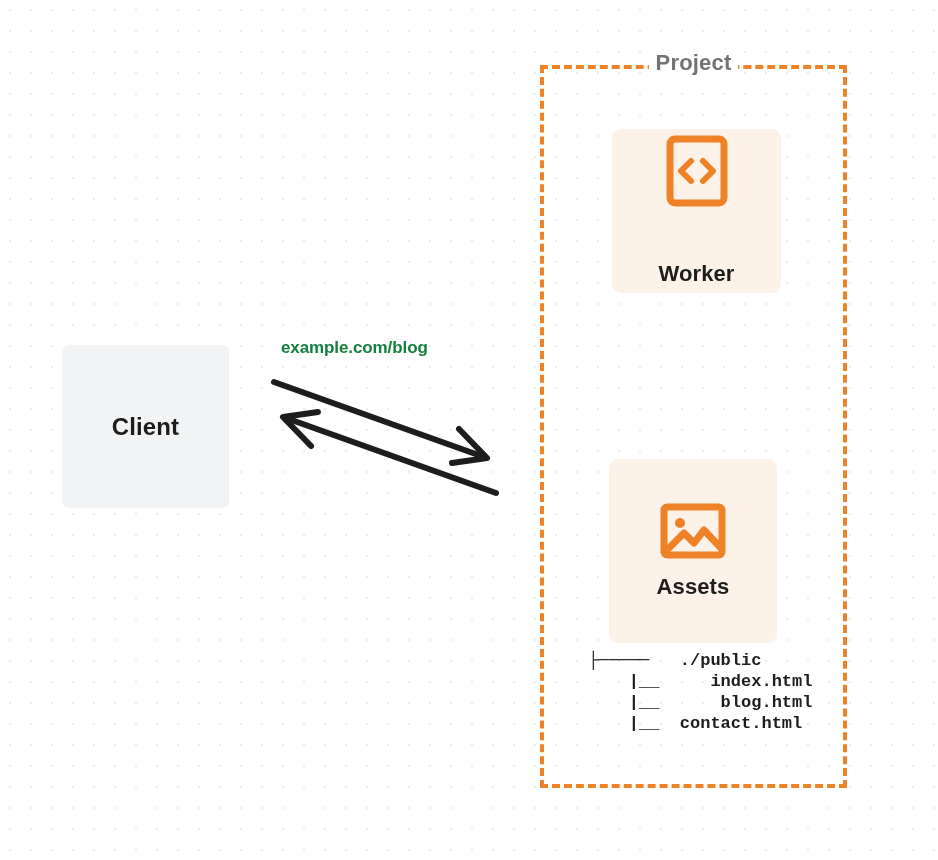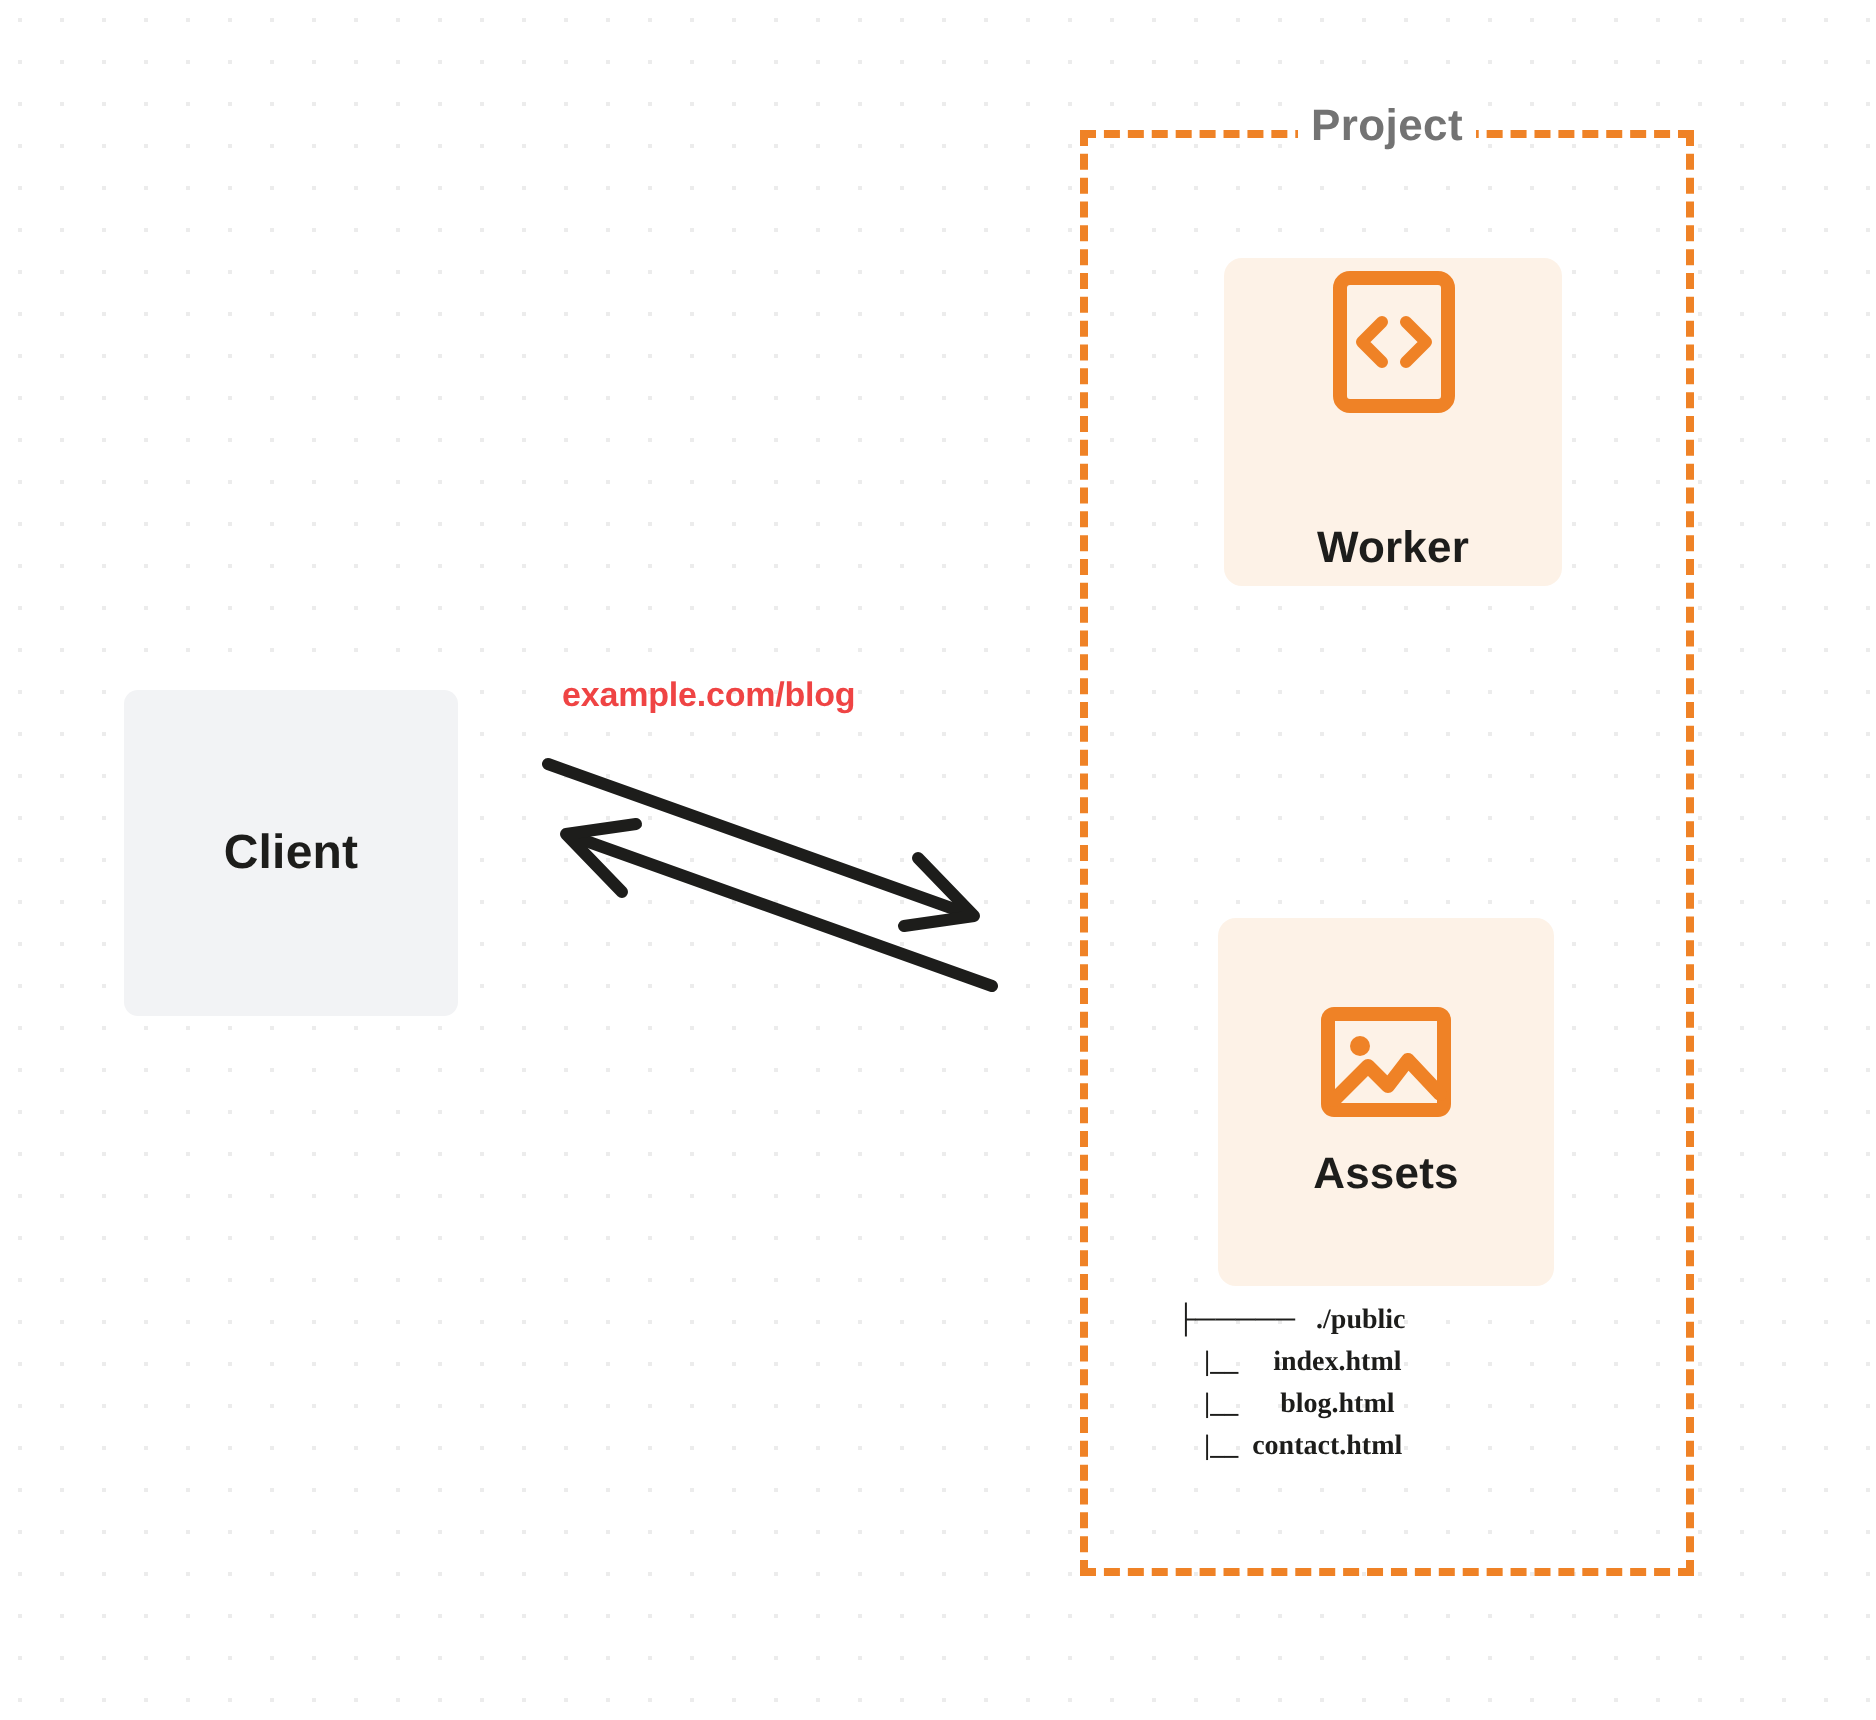--- a/index.html
+++ b/index.html
@@ -47,21 +47,21 @@
     width: 265px;
     height: 185px;
   }
   #request-flow svg { display: block; }
   #request-label {
     position: absolute;
     left: 281px;
     top: 338px;
     font-size: 17px;
     font-weight: 700;
-    color: #ef4444;
+    color: #15803d;
     letter-spacing: -0.1px;
     white-space: nowrap;
   }
 
   
   #project-group {
     position: absolute;
     left: 540px;
     top: 65px;
     width: 307px;
@@ -119,22 +119,22 @@
     font-weight: 700;
     color: #1d1d1b;
     letter-spacing: .1px;
   }
 
   
   #asset-file-tree {
     position: absolute;
     left: 588px;
     top: 650px;
-    font-family: Liberation Serif, serif;
-    font-size: 14px;
+    font-family: Liberation Mono, monospace;
+    font-size: 17px;
     font-weight: 700;
     line-height: 21px;
     color: #1d1d1b;
     white-space: pre;
   }
 </style>
 </head>
 <body>
 
 <div id="client-node">

